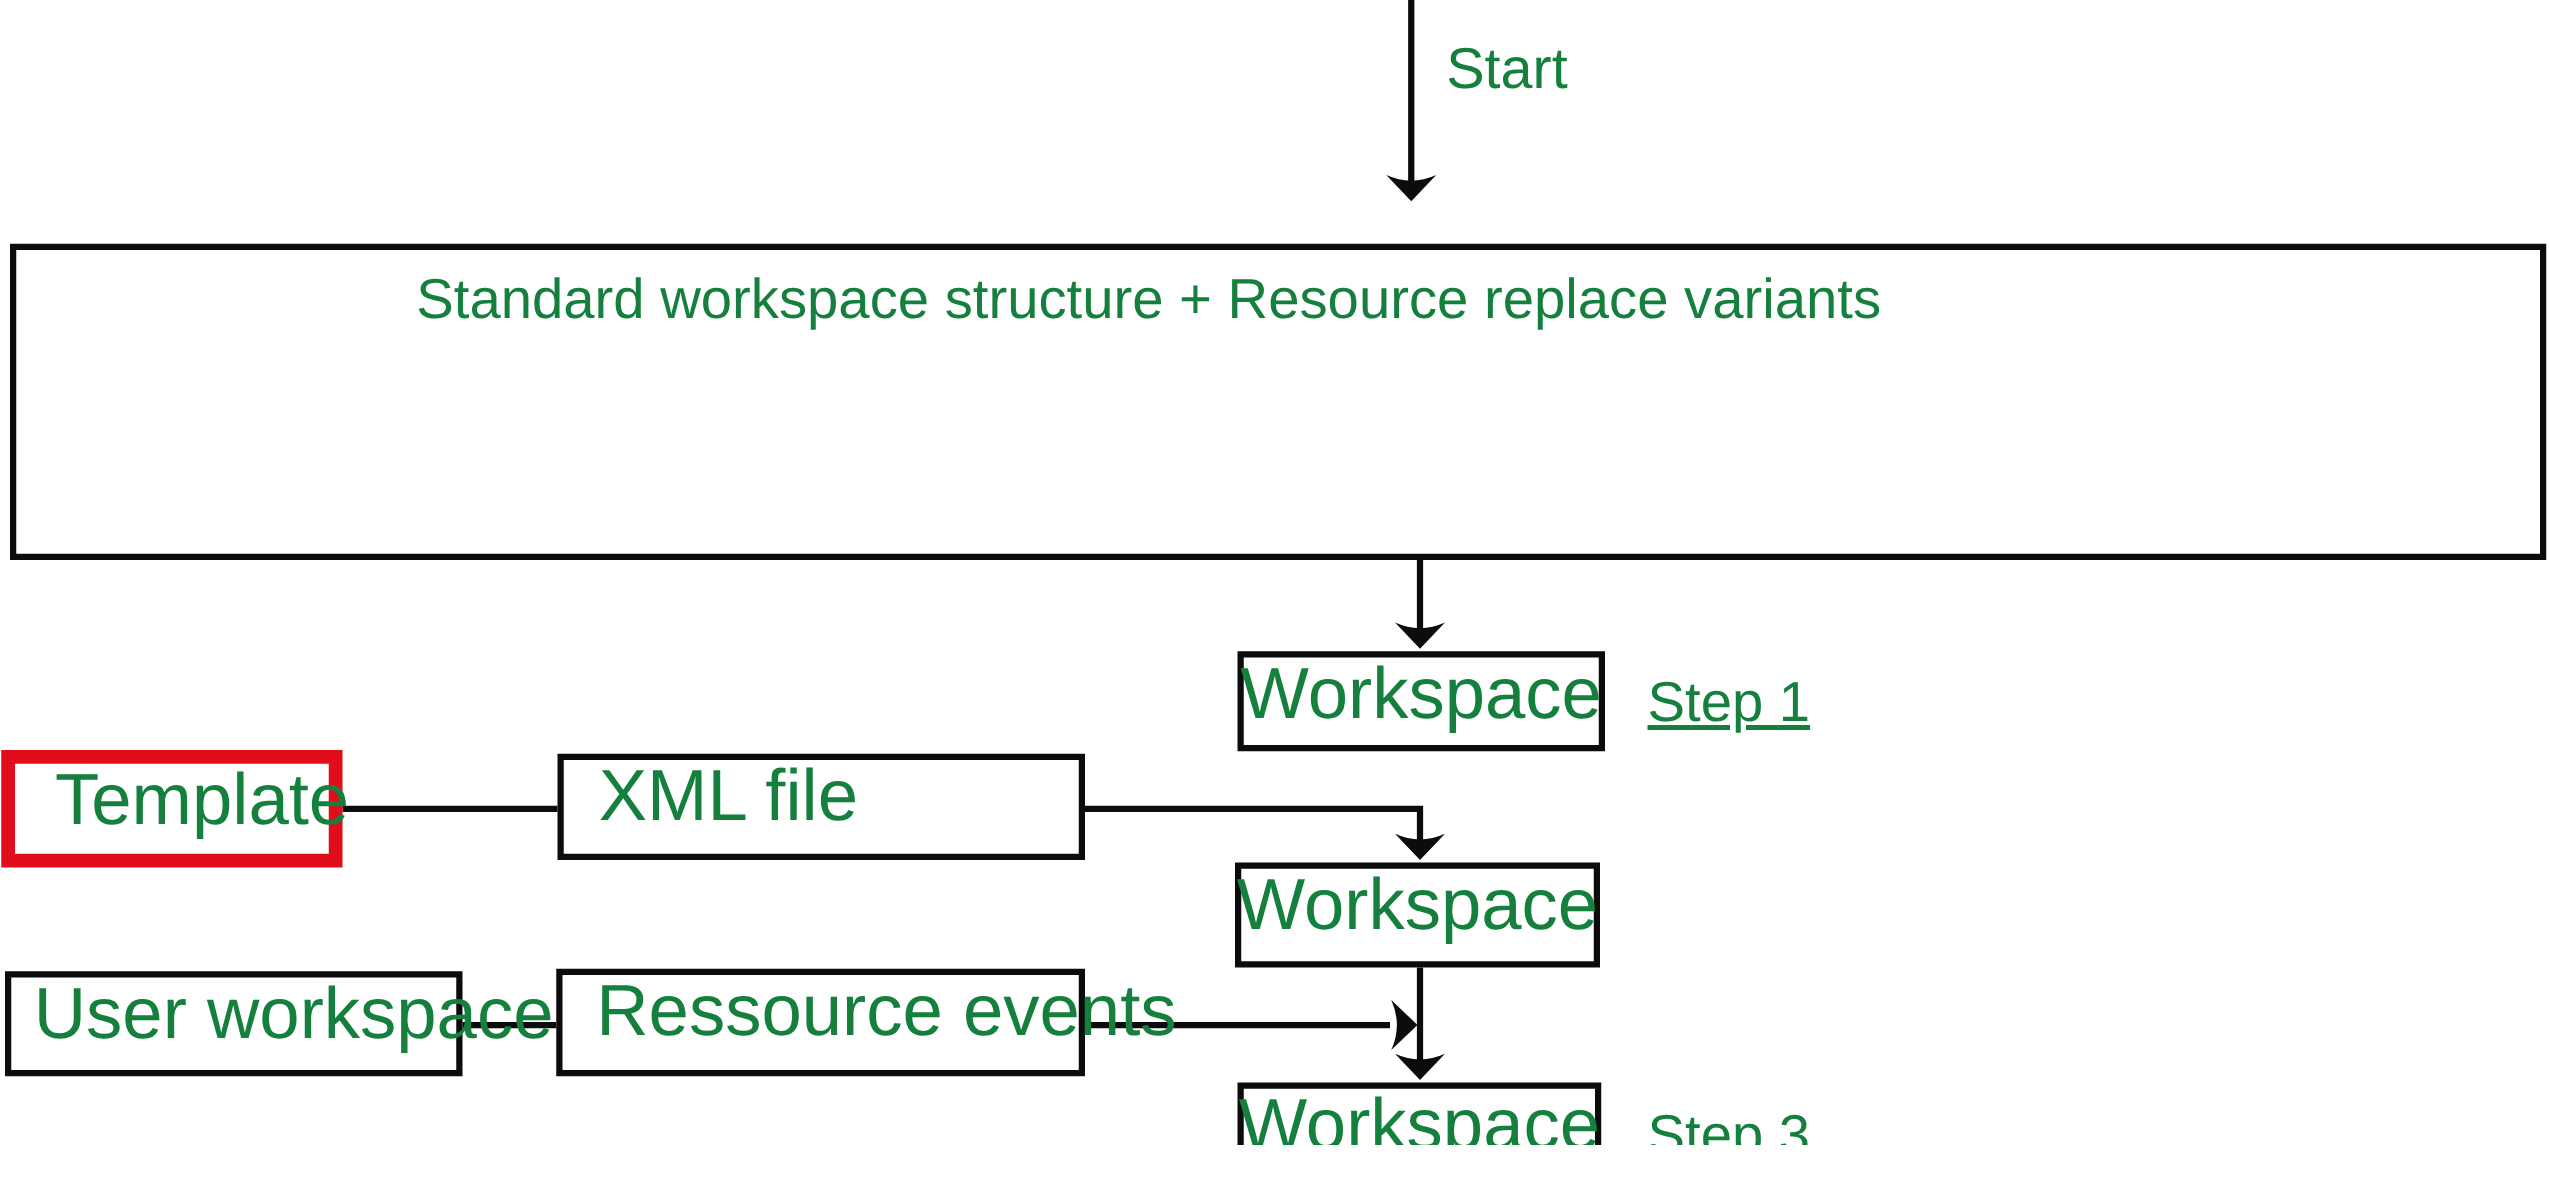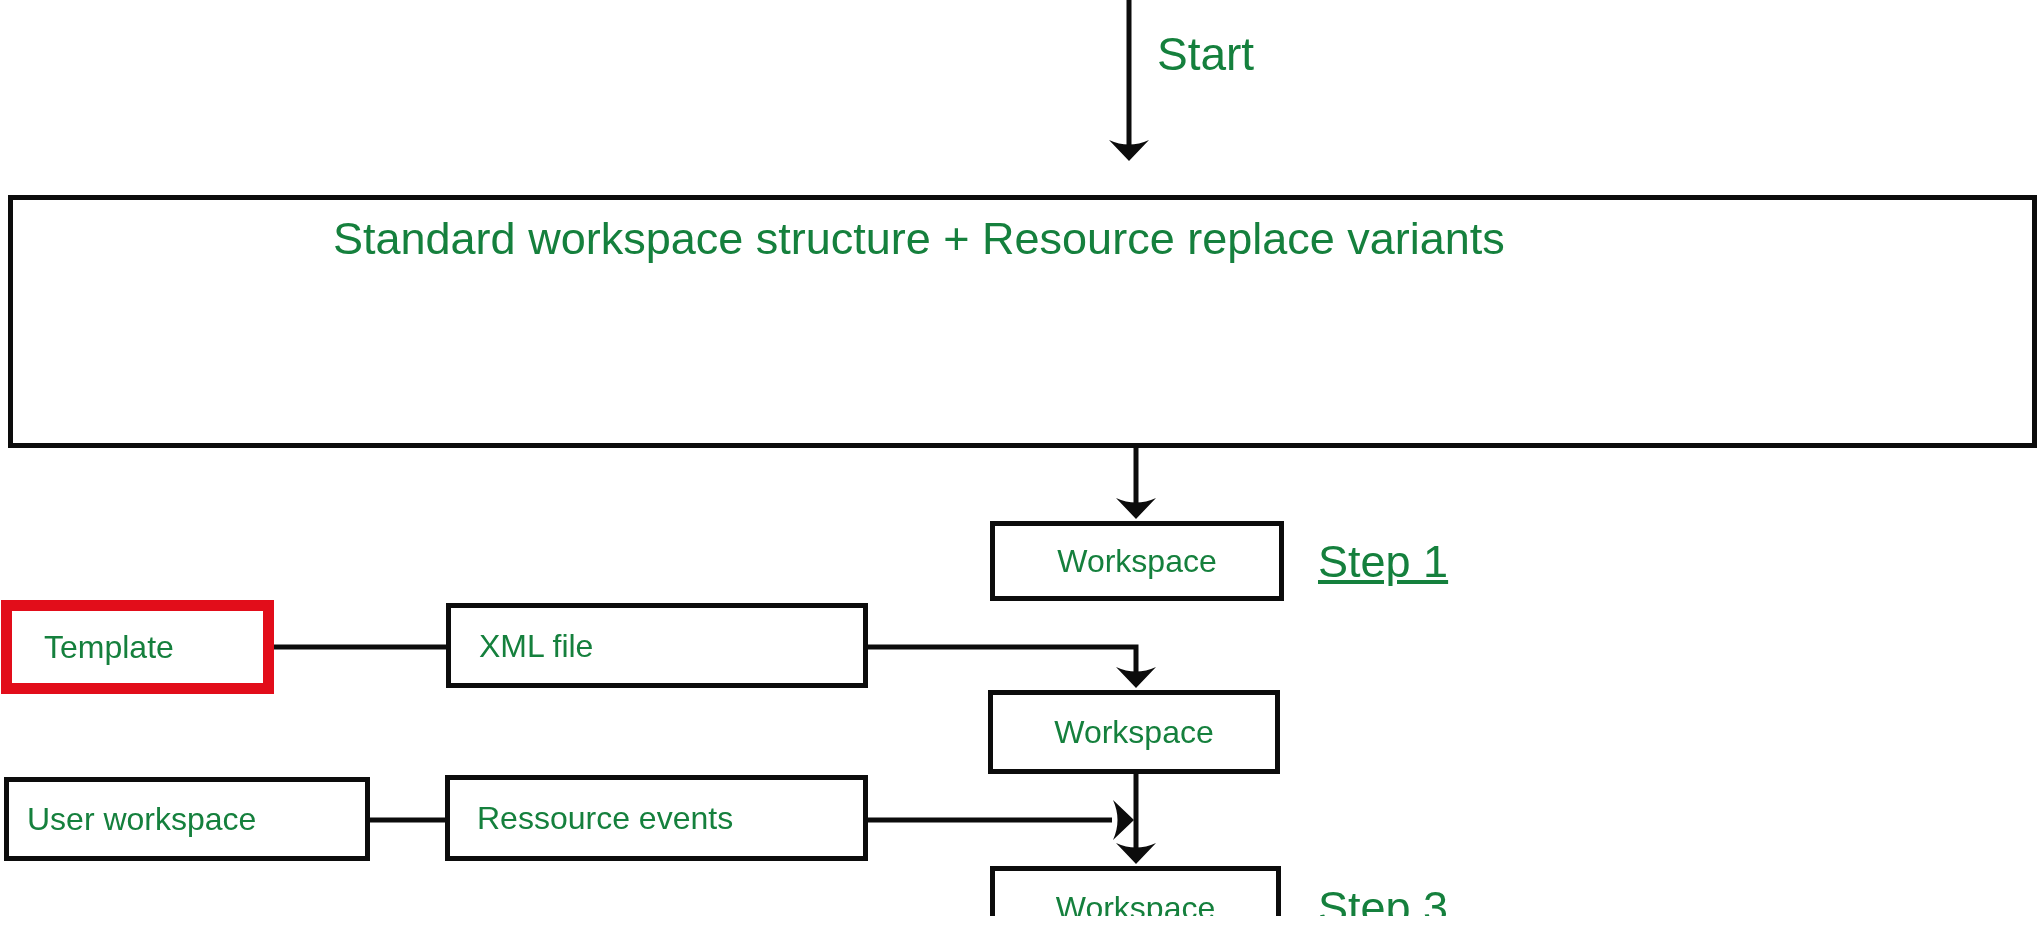--- a/index.html
+++ b/index.html
@@ -23,22 +23,21 @@
     width: 2039px;
     height: 952px;
     pointer-events: none;
   }
   .box {
     position: absolute;
     box-sizing: border-box;
     border: 5px solid #0c0c0c;
     background: #ffffff;
     display: flex;
-    align-items: center;
-    font-size: 32px;
+    font-size: 58px;
     line-height: 1;
     white-space: nowrap;
   }
   .main-box {
     left: 8px;
     top: 163px;
     width: 2029px;
     height: 253px;
     align-items: flex-start;
     padding-top: 16px;

